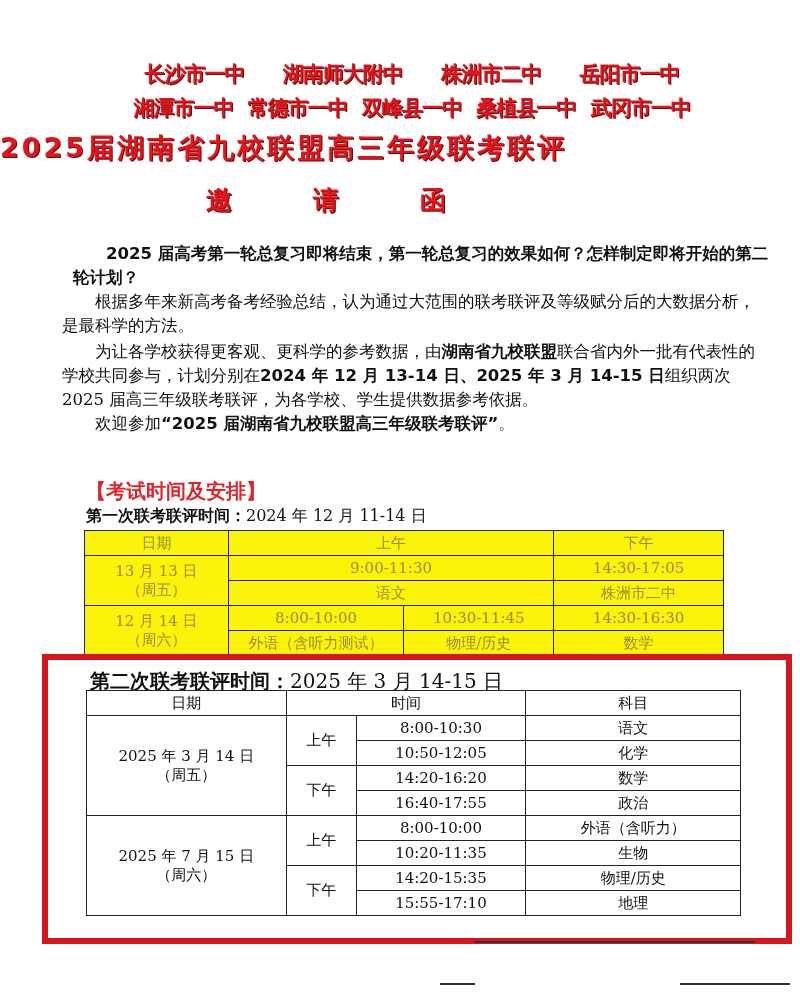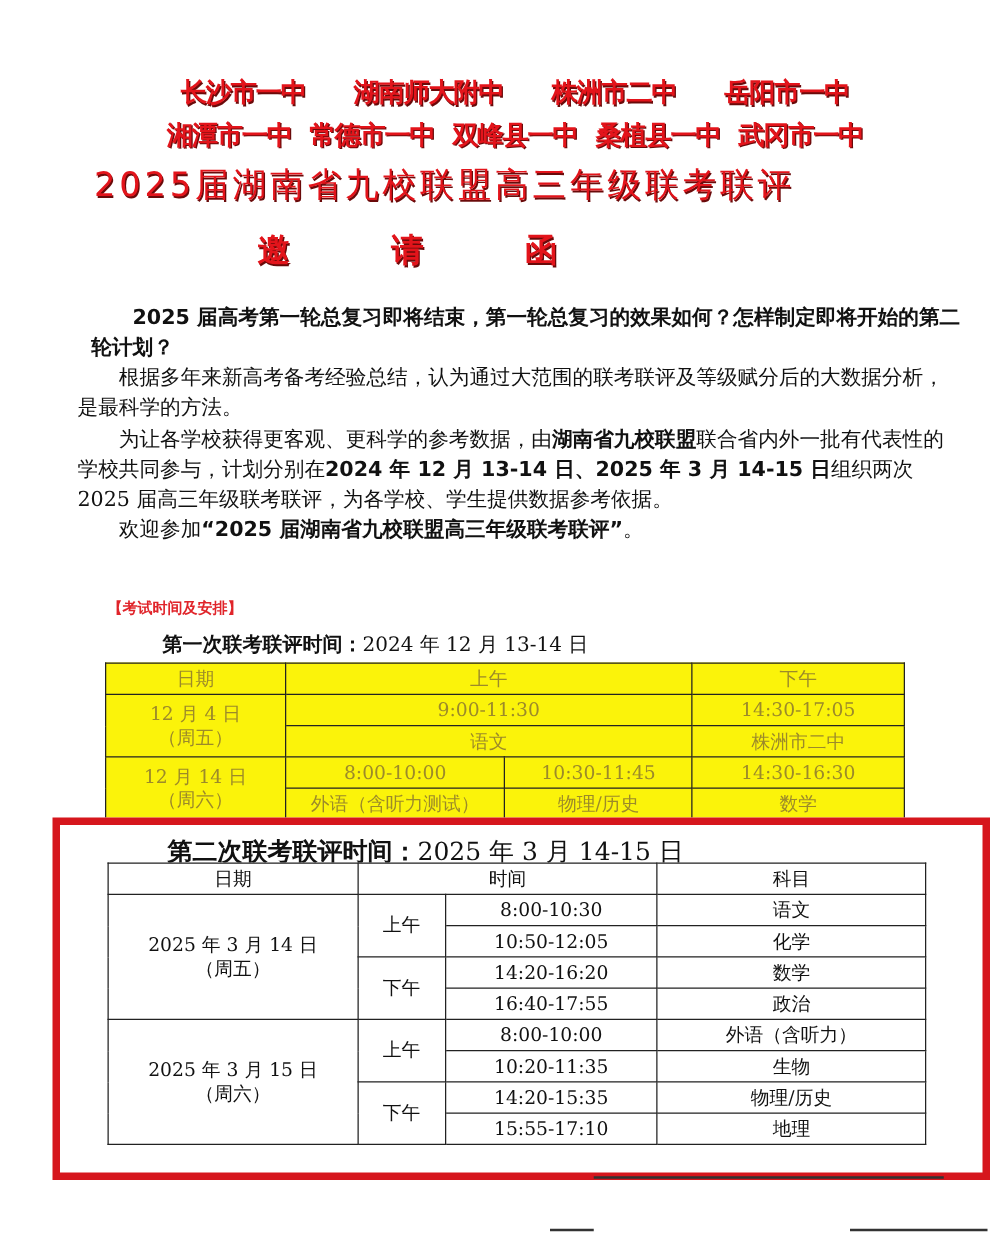--- a/index.html
+++ b/index.html
@@ -8,40 +8,40 @@
 
     .schools { position: absolute; left: 12px; width: 800px; text-align: center; color: #e3141b;
       font-family: "DejaVu Sans", sans-serif; font-weight: bold; font-size: 21px; letter-spacing: -1px;
       text-shadow: 1px 1px 0 #6a0a0a; white-space: nowrap; }
     .schools span { display: inline-block; }
     .schools-row1 { top: 60px; }
     .schools-row1 span { margin: 0 16px; }
     .schools-row2 { top: 93px; }
     .schools-row2 span { margin: 1px 4px; }
 
-    .main-title { position: absolute; top: 130px; left: 0; width: 636px; text-align: right; color: #e3141b;
-      font-family: "DejaVu Sans", sans-serif; font-weight: normal; font-size: 27px; letter-spacing: 3px;
+    .main-title { position: absolute; top: 130px; left: 0; width: 636px; text-align: left; color: #e3141b;
+      font-family: "DejaVu Sans", sans-serif; font-weight: bold; font-size: 27px; letter-spacing: 3px;
       text-shadow: 1px 1px 0 #6a0a0a; white-space: nowrap; }
     .invite-title { position: absolute; top: 183px; left: 0; width: 652px; text-align: center; color: #e3141b;
       font-family: "DejaVu Sans", sans-serif; font-weight: bold; font-size: 26px; letter-spacing: 36px;
       text-indent: 36px; text-shadow: 1px 1px 0 #6a0a0a; }
 
     .body-text { position: absolute; left: 62px; width: 700px; font-size: 16.5px; line-height: 24px; }
     .body-text p { text-indent: 2em; }
     .body-text b { font-family: "DejaVu Sans", sans-serif; font-weight: bold; }
     .p1 { top: 242px; font-family: "DejaVu Sans", sans-serif; font-weight: bold; margin-left: 11px; }
     .p2 { top: 290px; }
     .p3 { top: 340px; }
     .p4 { top: 412px; }
 
     .section-head { position: absolute; top: 478px; left: 86px; color: #e0242a; font-family: "DejaVu Sans", sans-serif;
-      font-weight: bold; font-size: 12px; }
+      font-weight: bold; font-size: 20px; }
     .first-head { position: absolute; top: 506px; left: 86px; font-size: 16px; white-space: nowrap; }
     .second-head { position: absolute; top: 668px; left: 90px; font-size: 20px; white-space: nowrap; }
-    .first-head b, .second-head b { font-family: Liberation Serif, serif; font-weight: bold; margin-left: 44px; }
+    .first-head b, .second-head b { font-family: Liberation Serif, serif; font-weight: bold; }
 
     table { border-collapse: collapse; position: absolute; }
     .t1 { top: 530px; left: 84px; width: 640px; background: #fbf30a; color: #9c8a2a; font-size: 15px; }
     .t1 td { border: 1.5px solid #222; text-align: center; height: 25px; padding: 0; }
 
     .red-box { position: absolute; top: 654px; left: 42px; width: 750px; height: 290px;
       border: 6px solid #d6161d; background: #ffffff; }
 
     .t2 { top: 690px; left: 86px; width: 655px; font-size: 15px; background: #fff; }
     .t2 td { border: 1.2px solid #222; text-align: center; height: 25px; padding: 0; }
@@ -75,39 +75,39 @@
   </div>
 <div class="body-text p3">
   <p><span>为让各学校获得更客观、更科学的参考数据，由</span><b>湖南省九校联盟</b><span>联合省内外一批有代表性的学校共同参与，计划分别在</span><b>2024 年 12 月 13-14 日、2025 年 3 月 14-15 日</b><span>组织两次 2025 届高三年级联考联评，为各学校、学生提供数据参考依据。</span></p>
 </div>
 <div class="body-text p4">
   <p><span>欢迎参加</span><b>“2025 届湖南省九校联盟高三年级联考联评”</b><span>。</span></p>
 </div>
 
 <div class="section-head">【考试时间及安排】</div>
 <div class="first-head">
-  <b>第一次联考联评时间：</b><span>2024 年 12 月 13-14 日</span>
+  <b>第一次联考联评时间：</b><span>2024 年 12 月 11-14 日</span>
 </div>
 
 <table class="t1">
   <colgroup>
       <col style="width:144px">
       <col style="width:176px">
       <col style="width:150px">
       <col style="width:170px">
     </colgroup>
   <tbody>
       <tr>
     <td>日期</td>
     <td colspan="2">上午</td>
     <td>下午</td>
   </tr>
   <tr>
     <td rowspan="2">
-          <div>12 月 4 日</div>
+          <div>13 月 13 日</div>
           <div>（周五）</div>
         </td>
     <td colspan="2">9:00-11:30</td>
     <td>14:30-17:05</td>
   </tr>
   <tr>
     <td colspan="2">语文</td>
     <td>株洲市二中</td>
   </tr>
   <tr>
@@ -165,21 +165,21 @@
     <td>14:20-16:20</td>
     <td>数学</td>
   </tr>
   <tr>
     <td>16:40-17:55</td>
     <td>政治</td>
   </tr>
 
   <tr>
     <td rowspan="4">
-          <div>2025 年 3 月 15 日</div>
+          <div>2025 年 7 月 15 日</div>
           <div>（周六）</div>
         </td>
     <td rowspan="2">上午</td>
     <td>8:00-10:00</td>
     <td>外语（含听力）</td>
   </tr>
   <tr>
     <td>10:20-11:35</td>
     <td>生物</td>
   </tr>

